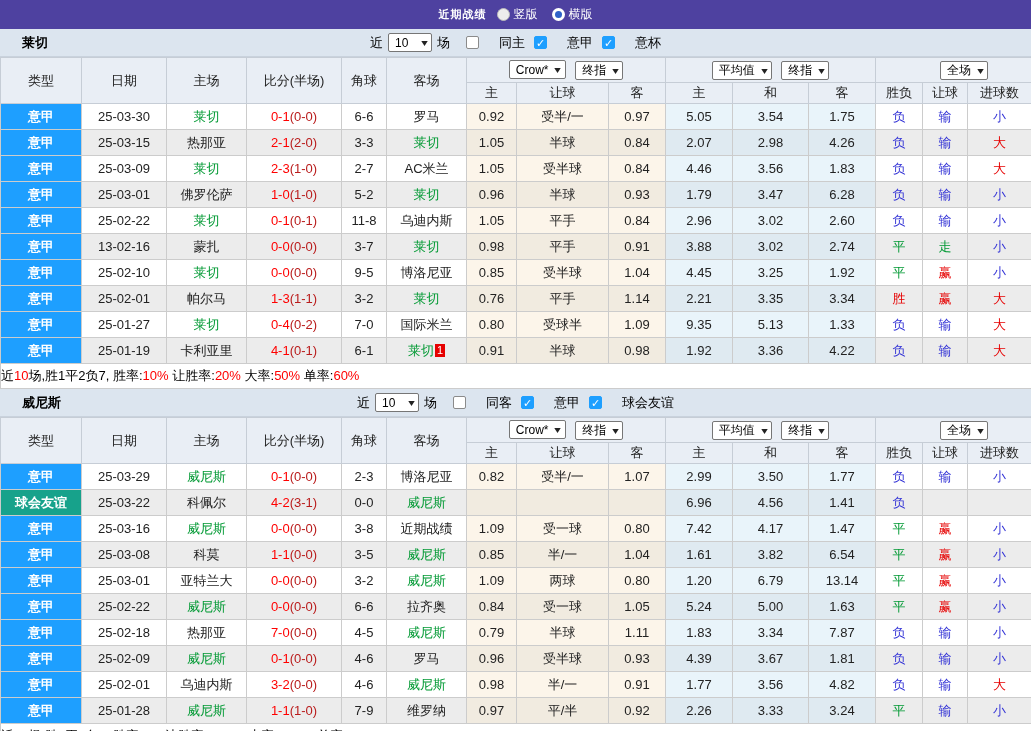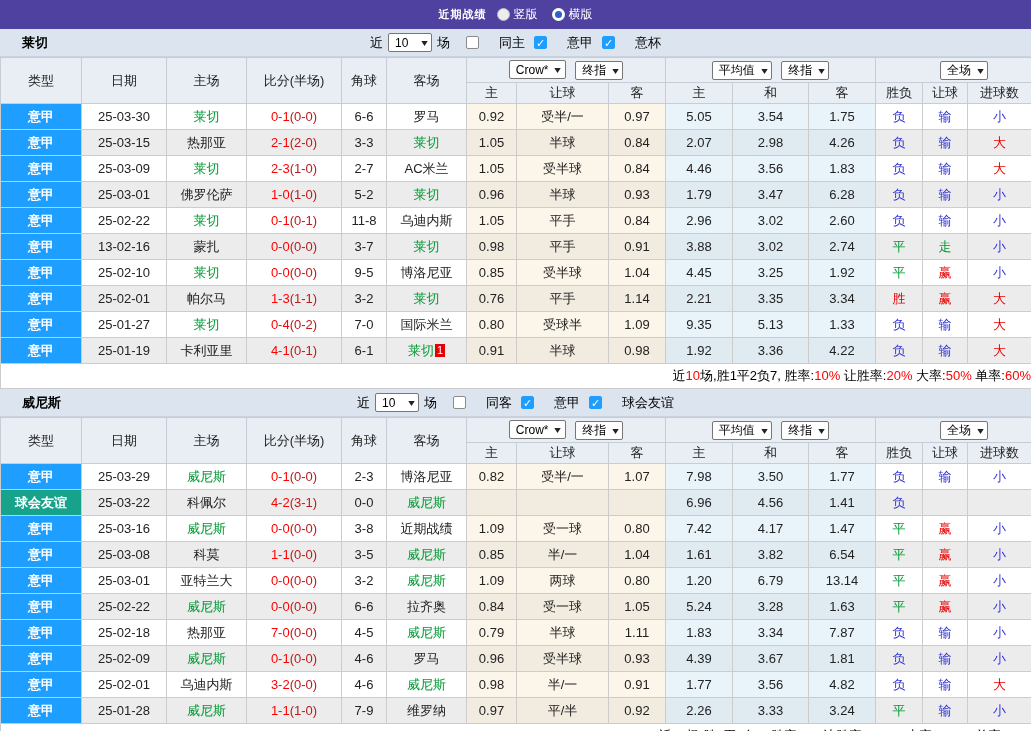--- a/index.html
+++ b/index.html
@@ -74,21 +74,21 @@
   .t-green { color:#009933; }
   .o-b { color:#3434d6; }
   .o-g { color:#009933; }
   .o-r { color:#e60000; }
   .score-main { color:#ff0000; }
   .score-half { color:#b91c1c; }
   .red-badge {
     display:none; background:#e60000; color:#fff; font-size:11px;
     line-height:13px; padding:0 2px; margin-left:1px; vertical-align:1px;
   }
-  tfoot td.summary { height:24px; background:#fff; text-align:right; color:#000; }
+  tfoot td.summary { height:24px; background:#fff; text-align:left; color:#000; }
   tfoot td.summary .red { color:#f00; }
 </style>
 </head>
 <body>
 
 <div class="titlebar">
   <span class="main-title">近期战绩</span>
   <span class="radio-group">
     <span class="radio-opt">
       <span class="radio r-plain"></span>
@@ -455,21 +455,21 @@
         <tr class="match-row">
     <td class="cell-type league">意甲</td>
     <td class="cell-date">25-03-29</td>
     <td class="cell-home t-green">威尼斯</td>
     <td><span class="score-main">0-1</span><span class="score-half">(0-0)</span></td>
     <td class="cell-corner">2-3</td>
     <td><span class="away-name">博洛尼亚</span></td>
     <td class="asian a1">0.82</td>
     <td class="asian a2">受半/一</td>
     <td class="asian a3">1.07</td>
-    <td class="euro e1">7.98</td>
+    <td class="euro e1">2.99</td>
     <td class="euro e2">3.50</td>
     <td class="euro e3">1.77</td>
     <td class="r1 o-b">负</td>
     <td class="r2 o-b">输</td>
     <td class="r3 o-b">小</td>
   </tr>
         <tr class="match-row even">
     <td class="cell-type friendly">球会友谊</td>
     <td class="cell-date">25-03-22</td>
     <td class="cell-home">科佩尔</td>
@@ -541,21 +541,21 @@
     <td class="cell-type league">意甲</td>
     <td class="cell-date">25-02-22</td>
     <td class="cell-home t-green">威尼斯</td>
     <td><span class="score-main">0-0</span><span class="score-half">(0-0)</span></td>
     <td class="cell-corner">6-6</td>
     <td><span class="away-name">拉齐奥</span></td>
     <td class="asian a1">0.84</td>
     <td class="asian a2">受一球</td>
     <td class="asian a3">1.05</td>
     <td class="euro e1">5.24</td>
-    <td class="euro e2">3.28</td>
+    <td class="euro e2">5.00</td>
     <td class="euro e3">1.63</td>
     <td class="r1 o-g">平</td>
     <td class="r2 o-r">赢</td>
     <td class="r3 o-b">小</td>
   </tr>
         <tr class="match-row">
     <td class="cell-type league">意甲</td>
     <td class="cell-date">25-02-18</td>
     <td class="cell-home">热那亚</td>
     <td><span class="score-main">7-0</span><span class="score-half">(0-0)</span></td>

